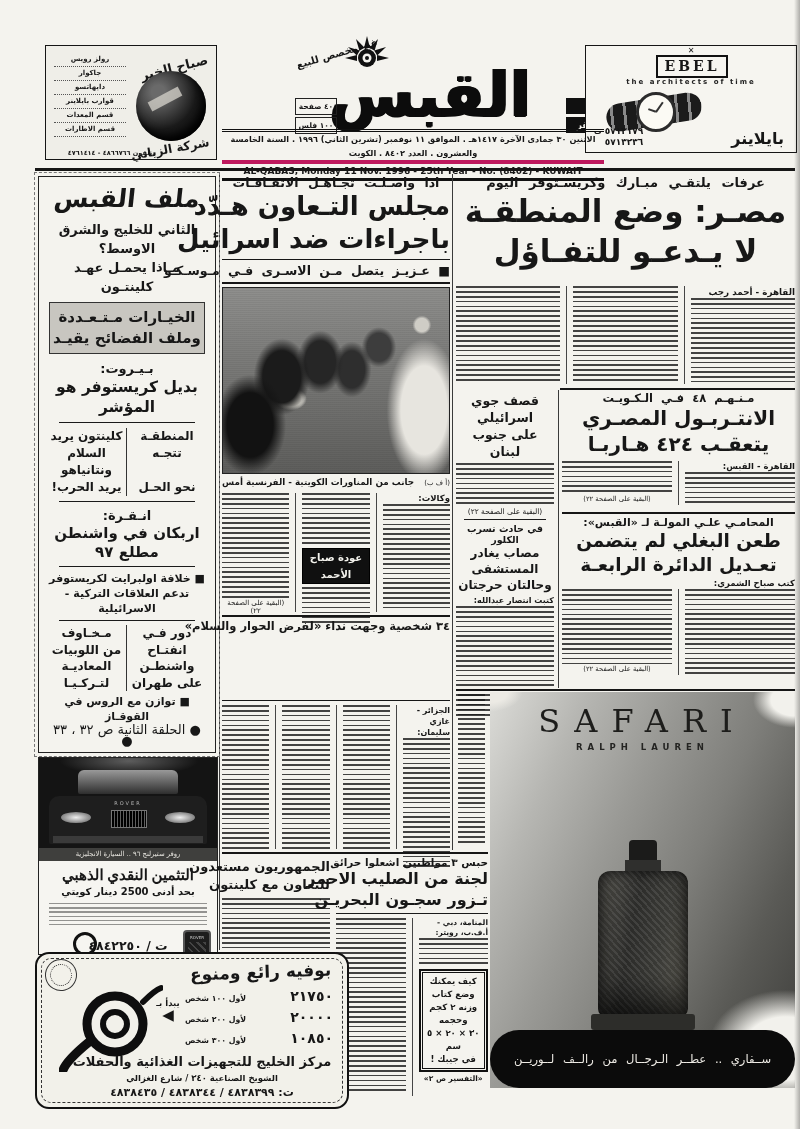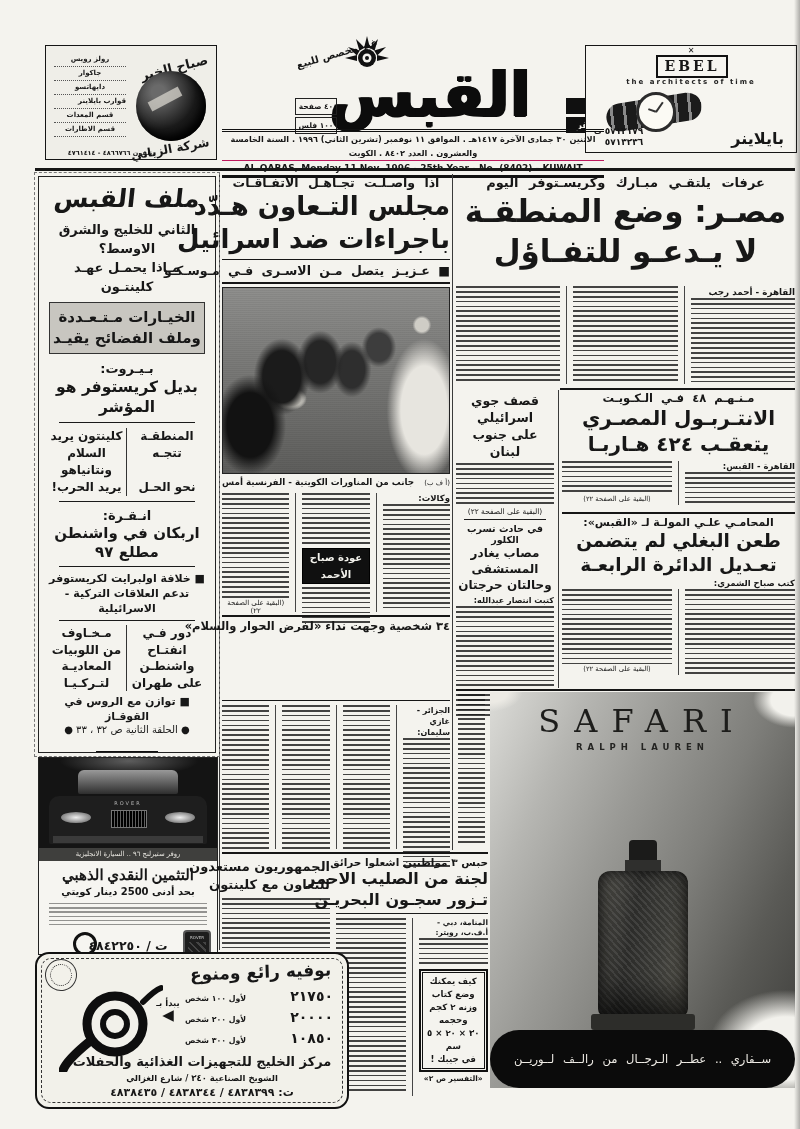--- a/index.html
+++ b/index.html
@@ -36,21 +36,21 @@
     <div class="ab b" style="right:10px;top:6px;font-size:13px;transform:rotate(-14deg);transform-origin:right top;">صباح الخير</div>
     <div class="ab" style="right:10px;top:25px;width:70px;height:70px;border-radius:50%;
                 background:radial-gradient(circle at 32% 30%,#6a6a6a 0 10%,#1a1a1a 55%,#050505 100%);
                 box-shadow:inset -4px -5px 8px #000;"></div>
     <div class="ab" style="right:34px;top:48px;width:34px;height:10px;background:#cfcdc5;transform:rotate(-28deg);opacity:.8;"></div>
     <div class="ab b" style="right:6px;bottom:10px;font-size:12px;transform:rotate(-10deg);transform-origin:right bottom;">شركة الزياني</div>
     <div class="ab" style="left:8px;top:7px;width:72px;font-size:7px;font-weight:bold;text-align:center;">
       <div style="border-bottom:1px dotted #555;line-height:13px;">رولز رويس</div>
       <div style="border-bottom:1px dotted #555;line-height:13px;">جاكوار</div>
       <div style="border-bottom:1px dotted #555;line-height:13px;">دايهاتسو</div>
-      <div style="border-bottom:1px dotted #555;line-height:13px;text-align:right;">قوارب بايلاينر</div>
+      <div style="border-bottom:1px dotted #555;line-height:13px;">قوارب بايلاينر</div>
       <div style="border-bottom:1px dotted #555;line-height:13px;">قسم المعدات</div>
       <div style="border-bottom:1px dotted #555;line-height:13px;">قسم الاطارات</div>
     </div>
     <div class="ab b" style="left:4px;bottom:2px;width:120px;font-size:6.5px;text-align:center;">تلفون ٤٨٦٦٧٦٦ - ٤٧٦١٤١٤</div>
   </div>
 
   <div class="ab b" style="left:295px;top:48px;font-size:10px;transform:rotate(-16deg);">غير مخصص للبيع</div>
 
   <svg class="ab" style="left:344px;top:36px;" width="46" height="44" viewBox="0 0 46 44">
     <g fill="#111">
@@ -88,21 +88,21 @@
     </div>
     <div class="ab b" style="right:12px;bottom:4px;font-size:16px;">بايلاينر</div>
     <div class="ab b" style="left:8px;bottom:4px;font-size:9px;line-height:11px;">
       <div><span>٥٧١٣١٧٩</span>
            <span style="font-size:7.5px;">ت</span></div>
       <div>٥٧١٣٢٣٦</div>
     </div>
   </div>
 
   <div class="ab" style="left:222px;top:129px;width:382px;border-top:3px double #111;border-bottom:3px solid #111;">
-    <div class="b c" style="font-size:8.2px;line-height:14px;border-bottom:1px solid #be185d;">الاثنين ٣٠ جمادى الآخرة ١٤١٧هـ . الموافق ١١ نوفمبر (تشرين الثاني) ١٩٩٦ . السنة الخامسة والعشرون . العدد ٨٤٠٢ . الكويت</div>
+    <div class="b c" style="font-size:8.2px;line-height:14px;border-bottom:4px solid #be185d;">الاثنين ٣٠ جمادى الآخرة ١٤١٧هـ . الموافق ١١ نوفمبر (تشرين الثاني) ١٩٩٦ . السنة الخامسة والعشرون . العدد ٨٤٠٢ . الكويت</div>
     <div class="b c" dir="ltr" style="font-size:9px;line-height:14px;">AL-QABAS, Monday 11 Nov. 1996 - 25th Year - No. (8402) - KUWAIT</div>
   </div>
 
   <div class="hr" style="left:35px;top:168px;width:760px;height:3px;"></div>
 
   <div class="vr" style="left:219px;top:174px;height:776px;"></div>
   <div class="vr" style="left:452px;top:174px;height:676px;"></div>
   <div class="vr" style="left:558px;top:390px;height:298px;"></div>
 
   <div class="ab filecol" style="left:38px;top:176px;width:178px;height:577px;">
@@ -139,21 +139,21 @@
       <div>دور فـي</div>
       <div class="pl">مـخـاوف</div>
       <div>انفتـاح</div>
       <div class="pl">من اللوبيات</div>
       <div>واشنطـن</div>
       <div class="pl">المعاديـة</div>
       <div>على طهران</div>
       <div class="pl">لتـركـيـا</div>
     </div>
     <div class="b" style="font-size:11px;line-height:15px;margin-top:3px;">■ توازن مع الروس في القوقـاز</div>
-    <div style="font-size:10px;line-height:11px;">● الحلقة الثانية ص ٣٢ ، ٣٣ ●</div>
+    <div style="font-size:13px;line-height:11px;">● الحلقة الثانية ص ٣٢ ، ٣٣ ●</div>
     <div class="rev" style="display:inline-block;padding:1px 16px;font-size:11px;margin-top:16px;">كـتـب</div>
     
     
     
     
     
     
     
     
     

